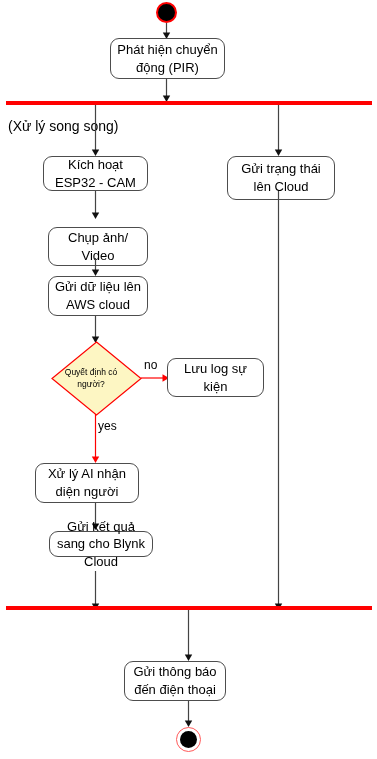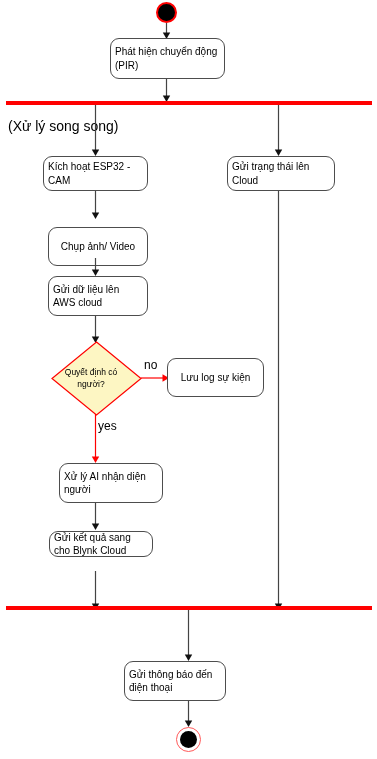--- a/index.html
+++ b/index.html
@@ -17,26 +17,26 @@
     height: 759px;
     background: #ffffff;
     overflow: hidden;
   }
   .node {
     position: absolute;
     box-sizing: border-box;
     display: flex;
     align-items: center;
     justify-content: center;
-    text-align: left;
+    text-align: center;
     border: 1px solid #4d4d4d;
     border-radius: 9px;
     background: #ffffff;
     color: #000000;
-    font-size: 10px;
+    font-size: 13px;
     line-height: 1.35;
     padding: 2px 4px;
   }
   .diamond-wrap {
     position: absolute;
     display: flex;
     align-items: center;
     justify-content: flex-start;
   }
   .diamond-wrap svg {
@@ -135,21 +135,21 @@
     <svg width="14" height="52">
       <line x1="6.5" y1="0" x2="6.5" y2="46" stroke="#444444" stroke-width="1.2"></line>
       <polygon points="6.5,51 2.8,44.5 10.2,44.5" fill="#111111"></polygon>
     </svg>
   </div>
 
   <div class="node" style="left:43px; top:156px; width:105px; height:35px;">
     <span>Kích hoạt ESP32 - CAM</span>
   </div>
 
-  <div class="node" style="left:227px; top:156px; width:108px; height:35px;">
+  <div class="node" style="left:227px; top:156px; width:108px; height:44px;">
     <span>Gửi trạng thái lên Cloud</span>
   </div>
 
   <div class="edge" style="left:89px; top:191px;">
     <svg width="14" height="29">
       <line x1="6.5" y1="0" x2="6.5" y2="23" stroke="#444444" stroke-width="1.2"></line>
       <polygon points="6.5,28 2.8,21.5 10.2,21.5" fill="#111111"></polygon>
     </svg>
   </div>
 
@@ -202,21 +202,21 @@
   </div>
 
   <div class="edge" style="left:89px; top:414px;">
     <svg width="14" height="50">
       <line x1="6.5" y1="0" x2="6.5" y2="44" stroke="#ff0000" stroke-width="1.2"></line>
       <polygon points="6.5,49 2.8,42.5 10.2,42.5" fill="#ff0000"></polygon>
     </svg>
   </div>
   <div class="edge-label" style="left:98px; top:419px;">yes</div>
 
-  <div class="node" style="left:59px; top:463px; width:104px; height:40px;">
+  <div class="node" style="left:35px; top:463px; width:104px; height:40px;">
     <span>Xử lý AI nhận diện người</span>
   </div>
 
   <div class="edge" style="left:89px; top:503px;">
     <svg width="14" height="28">
       <line x1="6.5" y1="0" x2="6.5" y2="22" stroke="#444444" stroke-width="1.2"></line>
       <polygon points="6.5,27 2.8,20.5 10.2,20.5" fill="#111111"></polygon>
     </svg>
   </div>
 

